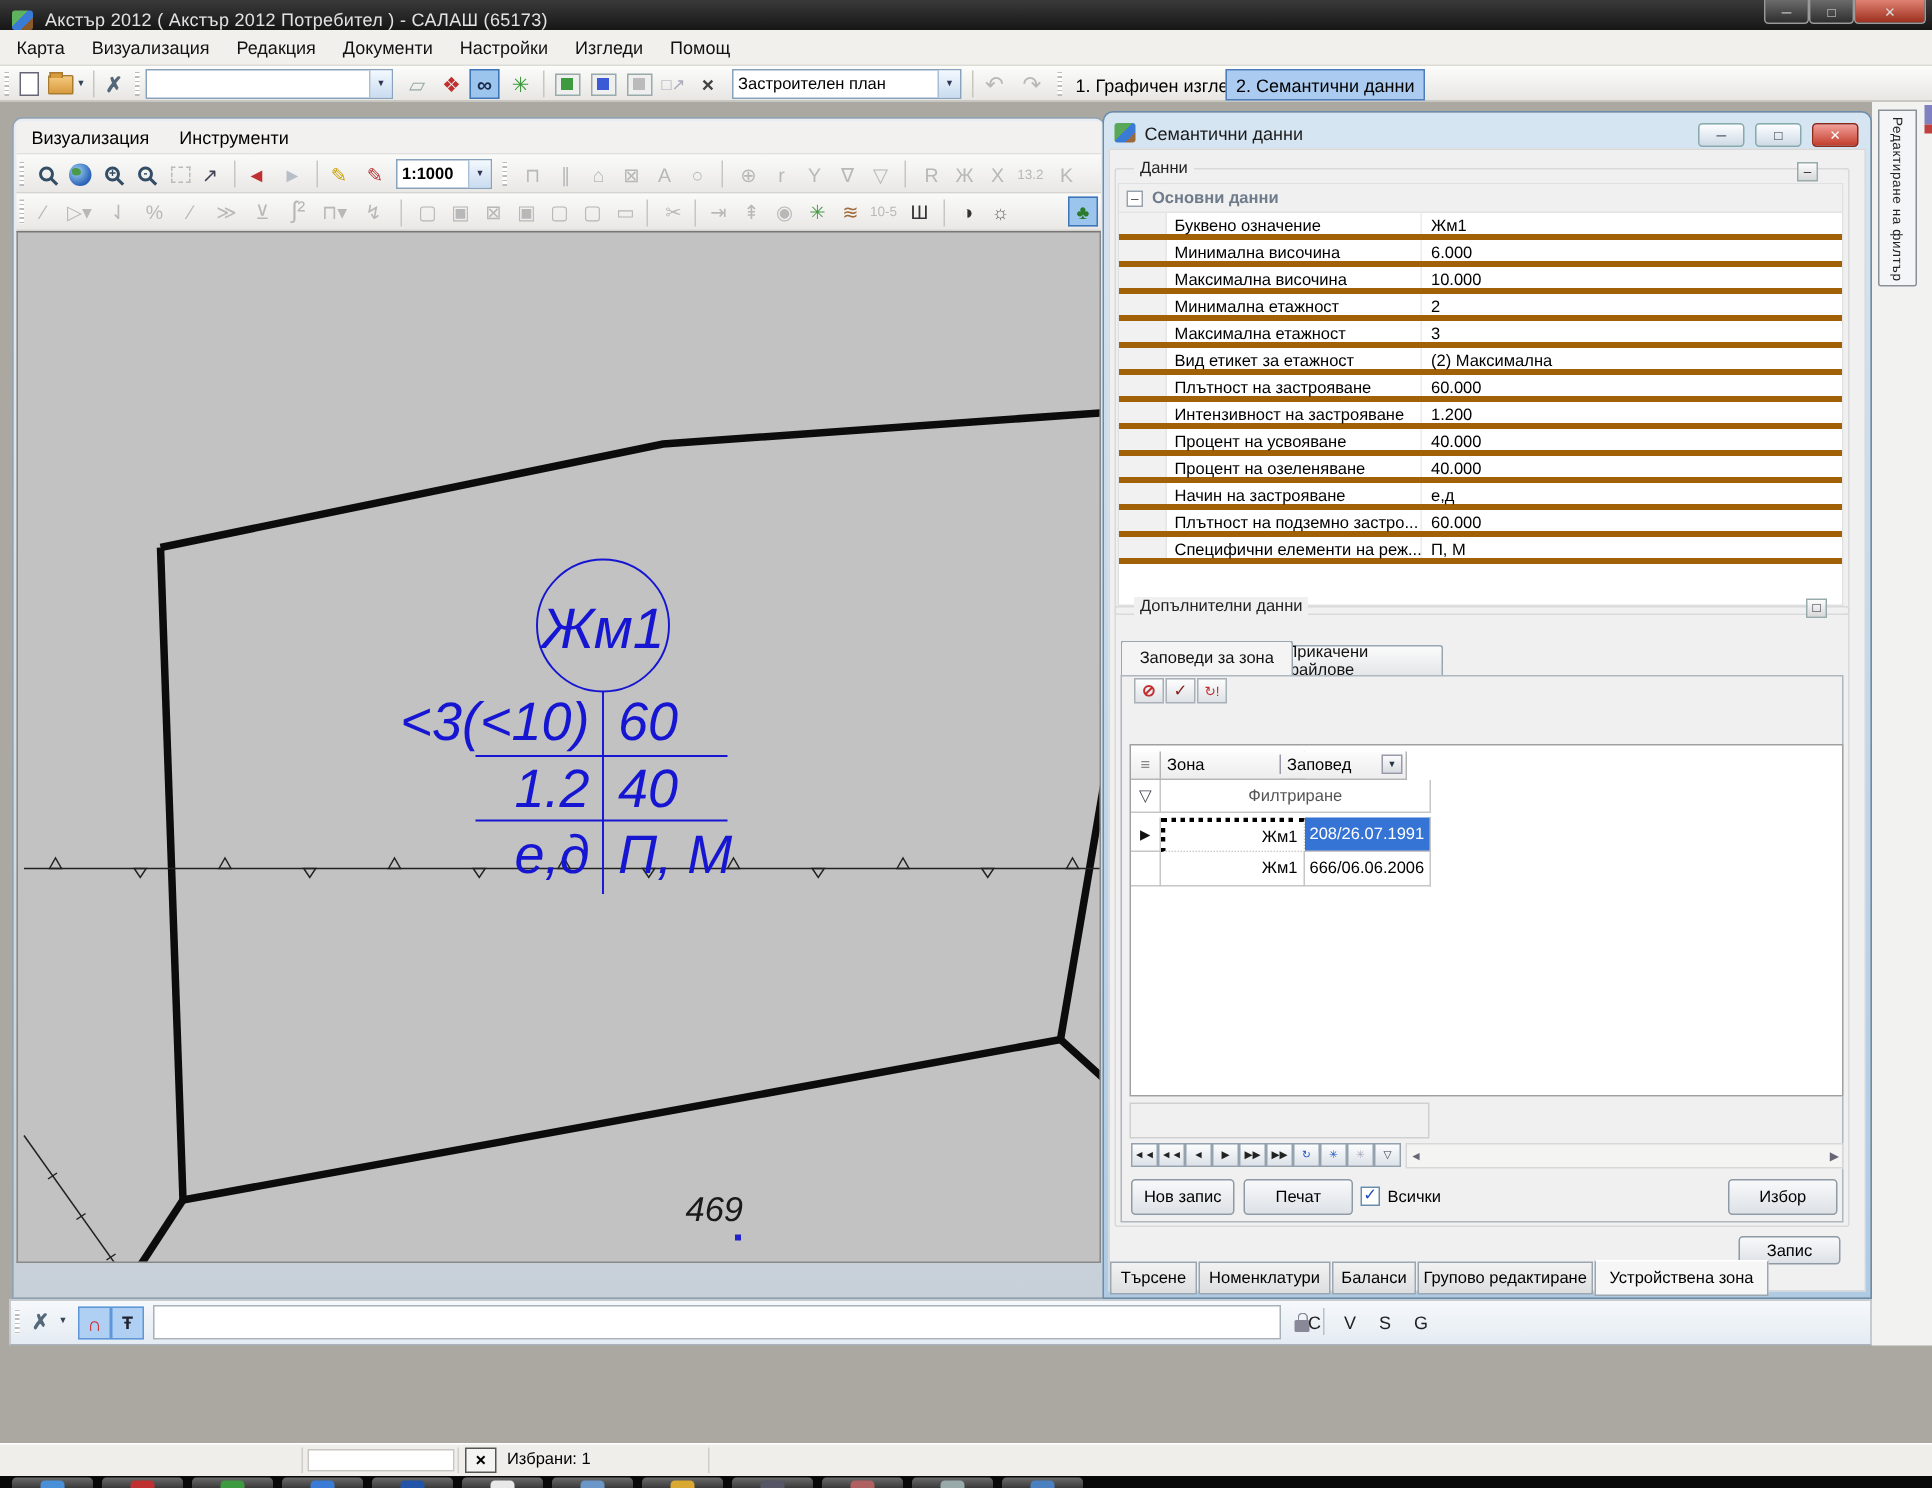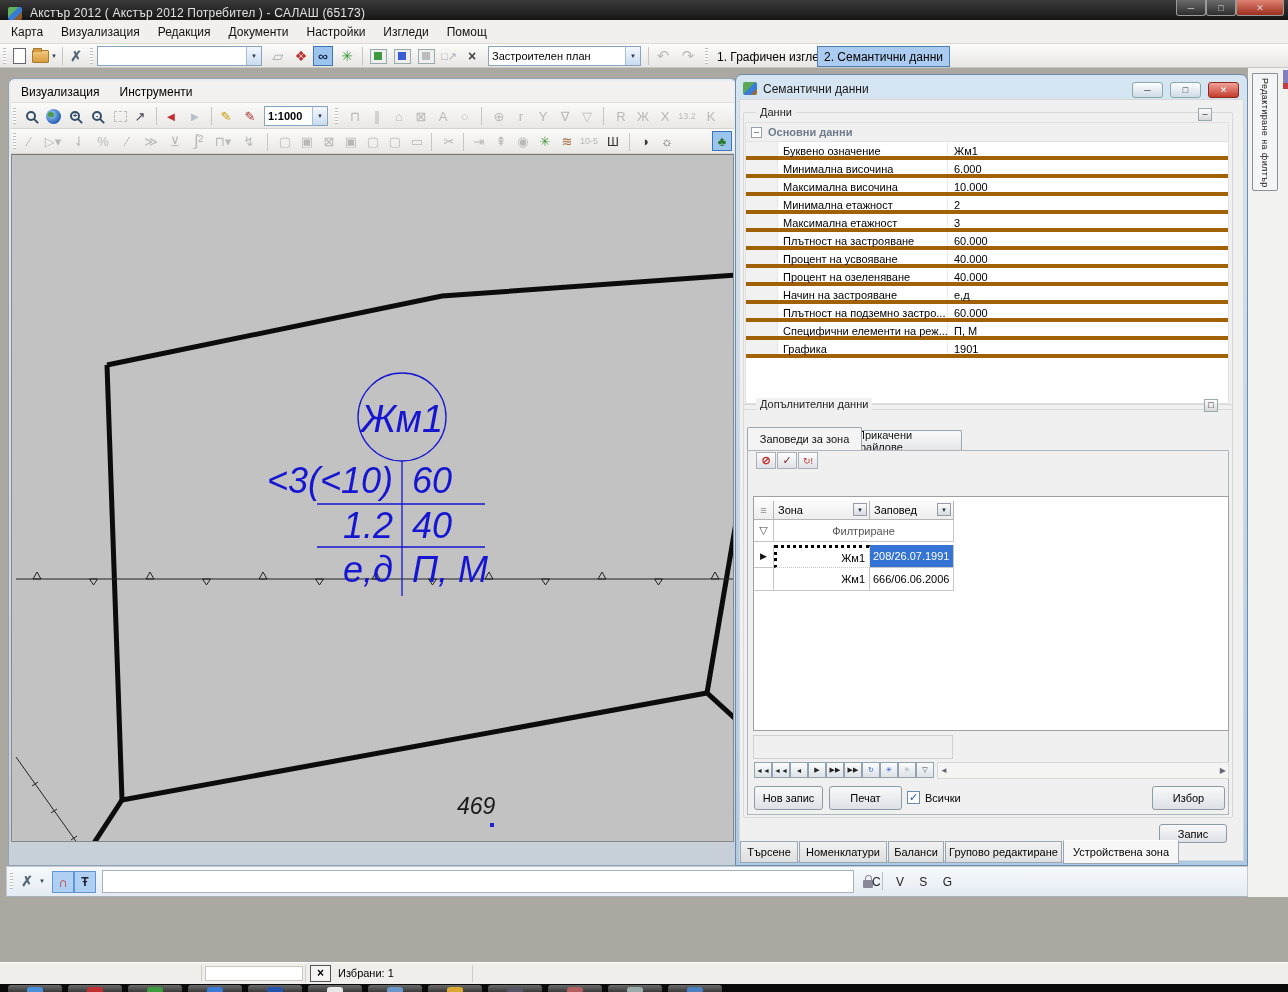--- a/index.html
+++ b/index.html
@@ -365,27 +365,37 @@
             <span class="dv"></span>
             <span class="pv">2</span>
           </div>
 
           <div class="prow">
             <span class="pl">Максимална етажност</span>
             <span class="dv"></span>
             <span class="pv">3</span>
           </div>
 
+          <div class="prow">
+            <span class="pl">Вид етикет за етажност</span>
+            <span class="dv"></span>
+            <span class="pv">(2) Максимална</span>
+          </div>
 
           <div class="prow">
             <span class="pl">Плътност на застрояване</span>
             <span class="dv"></span>
             <span class="pv">60.000</span>
           </div>
 
+          <div class="prow">
+            <span class="pl">Интензивност на застрояване</span>
+            <span class="dv"></span>
+            <span class="pv">1.200</span>
+          </div>
 
           <div class="prow">
             <span class="pl">Процент на усвояване</span>
             <span class="dv"></span>
             <span class="pv">40.000</span>
           </div>
 
           <div class="prow">
             <span class="pl">Процент на озеленяване</span>
             <span class="dv"></span>
@@ -403,46 +413,41 @@
             <span class="dv"></span>
             <span class="pv">60.000</span>
           </div>
 
           <div class="prow">
             <span class="pl">Специфични елементи на реж...</span>
             <span class="dv"></span>
             <span class="pv">П, М</span>
           </div>
 
-          <div class="prow">
-            <span class="pl">Графика</span>
-            <span class="dv"></span>
-            <span class="pv">1901</span>
-          </div>
         </div>
     </div>
 
     <div class="groupbox" style="left:3px;top:304px;width:490px;height:414px">
       <div class="grouplabel">Допълнителни данни</div>
       <div class="gbtn" style="right:14px;top:-6px">□</div>
     </div>
     <div class="tab active" style="left:7px;top:327px;width:115px">Заповеди за зона</div>
     <div class="tab" style="left:116px;top:330px;width:106px;height:20px">Прикачени файлове</div>
     <div id="tabpage"></div>
     <div class="minibtn" style="left:16px;top:352px;color:#C03030;font-weight:bold">⊘</div>
     <div class="minibtn" style="left:37px;top:352px;color:#802020">✓</div>
     <div class="minibtn" style="left:58px;top:352px;color:#C03030;font-size:9px">↻!</div>
     <div id="gridbox">
 
       <div class="gcell hdrcell" style="left:0;top:4px;width:20px;height:19px;justify-content:center;color:#888">≡</div>
       <div class="gcell hdrcell" style="left:20px;top:4px;width:96px;height:19px;padding-left:4px">
           <span>Зона</span>
           <span class="ddbtn">▼</span>
         </div>
-      <div class="gcell hdrcell" style="left:116px;top:4px;width:84px;height:19px;padding-left:4px">
+      <div class="gcell hdrcell" style="left:100px;top:4px;width:84px;height:19px;padding-left:4px">
           <span>Заповед</span>
           <span class="ddbtn">▼</span>
         </div>
 
       <div class="gcell" style="left:0;top:23px;width:20px;height:22px;justify-content:center;color:#445">▽</div>
       <div class="gcell" style="left:20px;top:23px;width:180px;height:22px;justify-content:center;color:#555">Филтриране</div>
 
       <div class="gcell" style="left:0;top:48px;width:20px;height:23px;justify-content:center;color:#111;font-size:9px">▶</div>
       <div class="gcell" style="left:20px;top:48px;width:96px;height:23px;justify-content:flex-end;padding-right:4px;border-style:dotted">Жм1</div>
       <div class="gcell selcell" style="left:116px;top:48px;width:84px;height:23px;padding-left:3px">208/26.07.1991</div>

